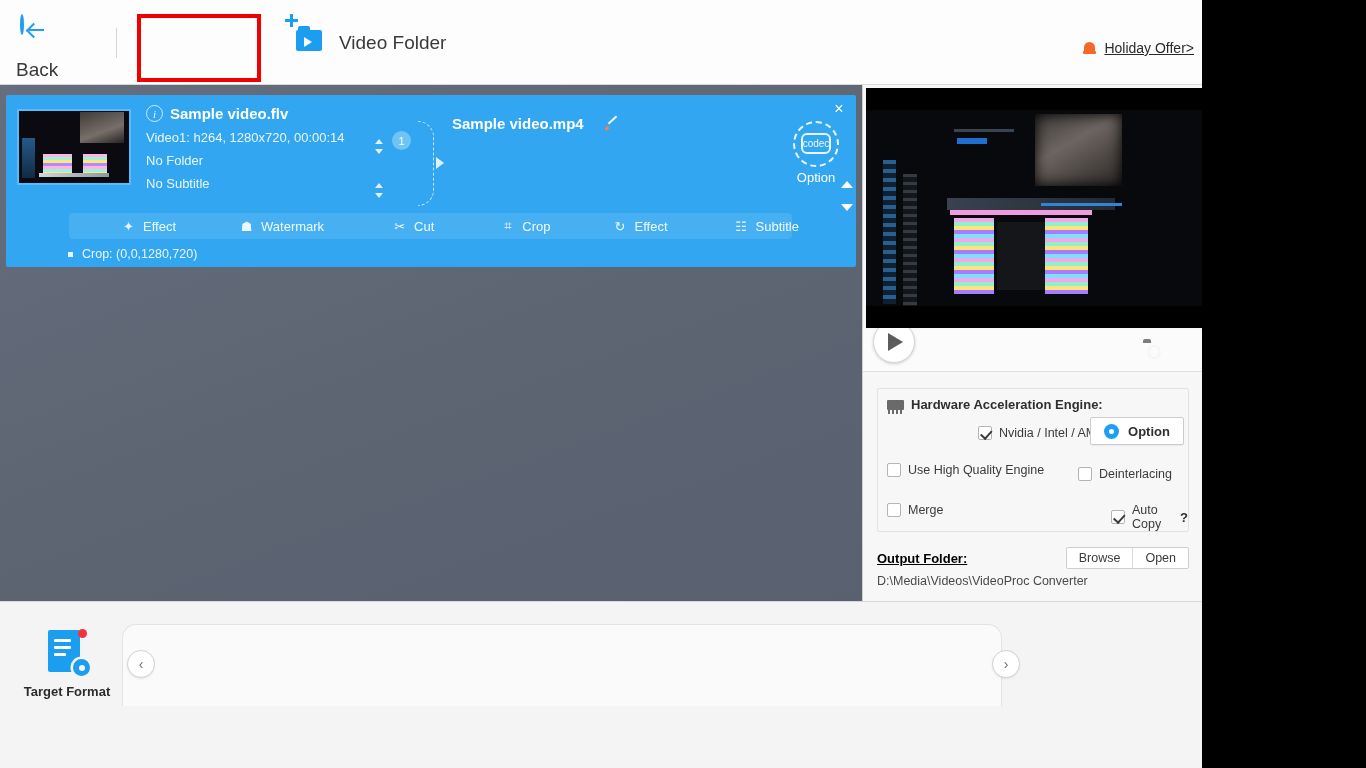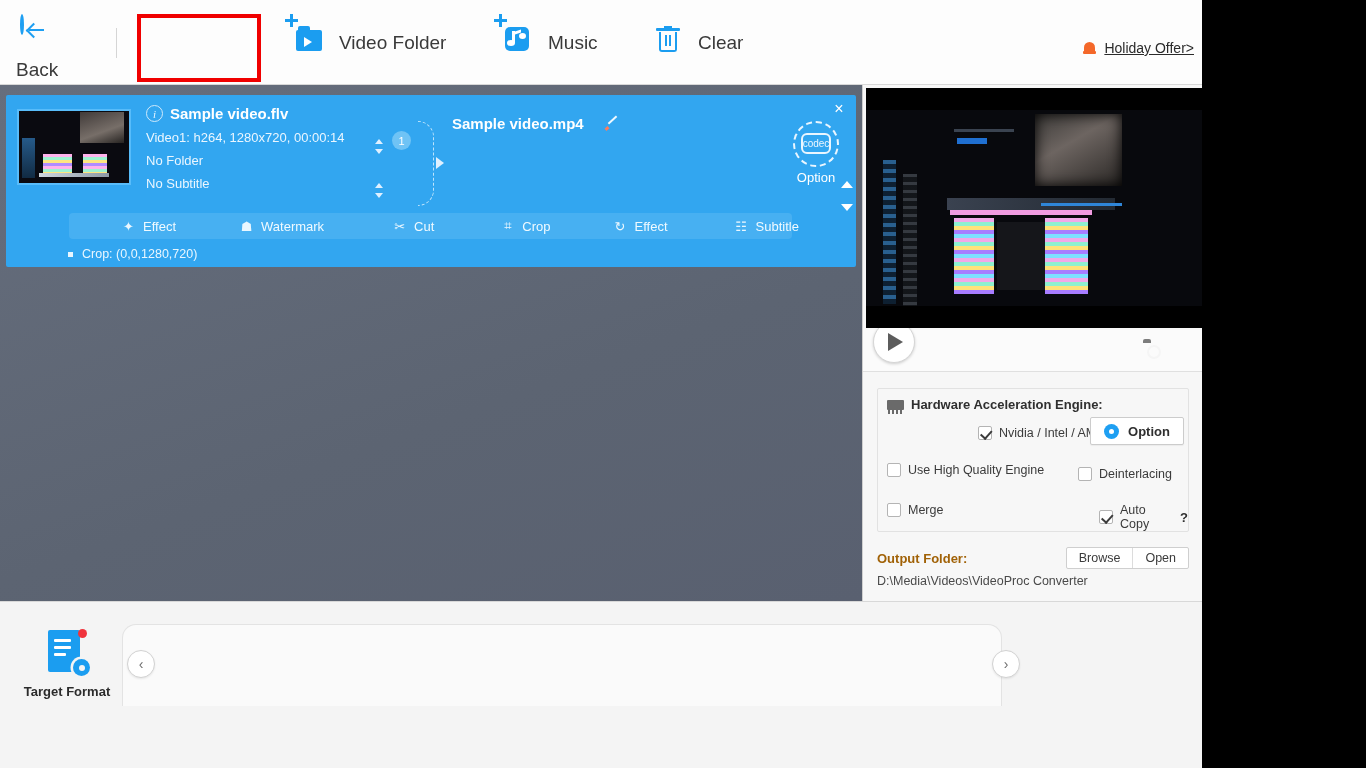--- a/index.html
+++ b/index.html
@@ -323,21 +323,21 @@
   }
   .cb.on::after {
     content:""; position:absolute; left:3.5px; top:0.5px;
     width:4.5px;height:8.5px;border:solid #3b3b3b; border-width:0 2px 2px 0;
     transform: rotate(42deg);
   }
   #cb-nvidia { left:100px; top:37px; }
   #cb-hq { left:9px; top:74px; }
   #cb-deint { left:200px; top:78px; }
   #cb-merge { left:9px; top:114px; }
-  #cb-autocopy { left:192px; top:114px;padding-left:29px; }
+  #cb-autocopy { left:204px; top:114px;padding-left:29px; }
   .qmark { color:#2f2f2f; font-weight:bold; font-size:13px; }
   #hw-option-btn {
     position:absolute; left:212px; top:28px;
     width:94px; height:28px;
     background:#fff; border:1px solid #ccc; border-radius:2px;
     display:flex;align-items:center;justify-content:center;gap:9px;
     font-size:13px; font-weight:bold; color:#2f2f2f; cursor:pointer;
     box-shadow:0 1px 1px rgba(0,0,0,.05);
   }
   .gear-blue {
@@ -351,21 +351,21 @@
        linear-gradient(0deg,transparent 42%,#1e9ff2 42% 58%,transparent 58%),
        linear-gradient(90deg,transparent 42%,#1e9ff2 42% 58%,transparent 58%),
        linear-gradient(45deg,transparent 43%,#1e9ff2 43% 57%,transparent 57%),
        linear-gradient(-45deg,transparent 43%,#1e9ff2 43% 57%,transparent 57%);
      z-index:-1;}
 
   #out-folder-row {
     position:absolute; left:14px; top:462px; width:312px;
     display:flex; align-items:center; justify-content:space-between;
   }
-  #out-folder-label { font-size:13px; font-weight:bold; color:#a16207; }
+  #out-folder-label { font-size:13px; font-weight:bold; color:#000000;text-decoration:underline; }
   .btn-pair { display:flex; border:1px solid #cfcfcf; border-radius:2px; overflow:hidden; background:#fff;}
   .btn-pair div { padding:3px 12px; font-size:12.5px; color:#3b3b3b; cursor:pointer; }
   .btn-pair div + div { border-left:1px solid #dcdcdc; }
   #out-path {
     position:absolute; left:14px; top:489px;
     font-size:12.5px; color:#4a4a4a;
   }
 
   
   #bottombar {
@@ -451,33 +451,21 @@
     <div class="tb-sep"></div>
 
 
     <div class="tb-item" id="videofolder-item">
       <span class="tbi">
         <span class="folder-icon"><span class="ftab"></span><span class="fbody"></span><span class="ptri"></span><span class="plusmark"></span></span>
       </span>
       <span class="tb-label">Video Folder</span>
     </div>
 
-    <div class="tb-item" id="music-item">
-      <span class="tbi">
-        <span class="music-icon"><span class="mbody"></span><span class="note"></span><span class="note2"></span><span class="plusmark"></span></span>
-      </span>
-      <span class="tb-label">Music</span>
-    </div>
-
-    <div class="tb-item" id="clear-item">
-      <span class="tbi">
-        <span class="trash-icon"><span class="handle"></span><span class="lid"></span><span class="can"></span></span>
-      </span>
-      <span class="tb-label">Clear</span>
-    </div>
+
 
     <div class="highlight-box"></div>
 
     <div id="holiday">
       <span class="bell"></span>
       <span class="txt">Holiday Offer&gt;</span>
     </div>
   </div>
 
   <div id="worksurface">

